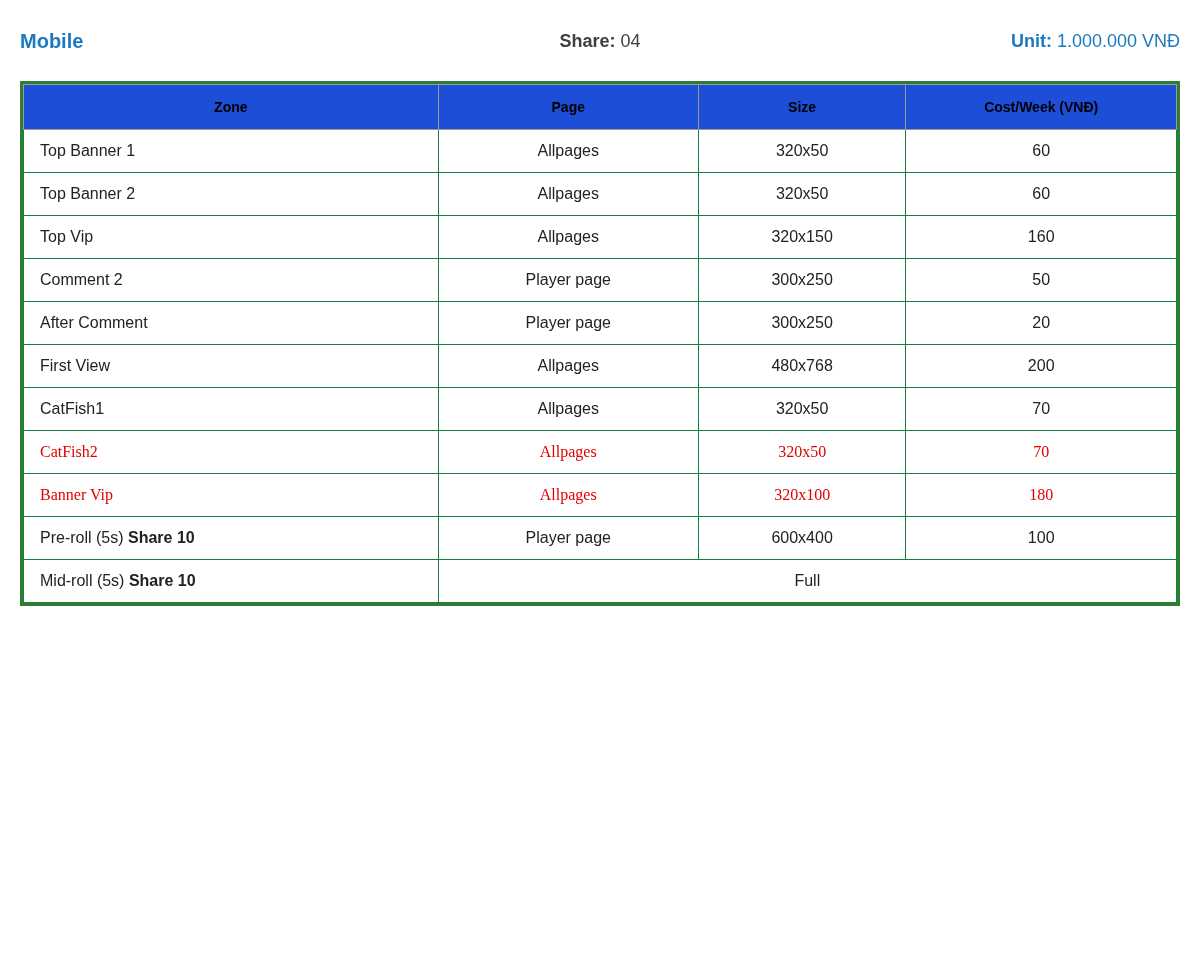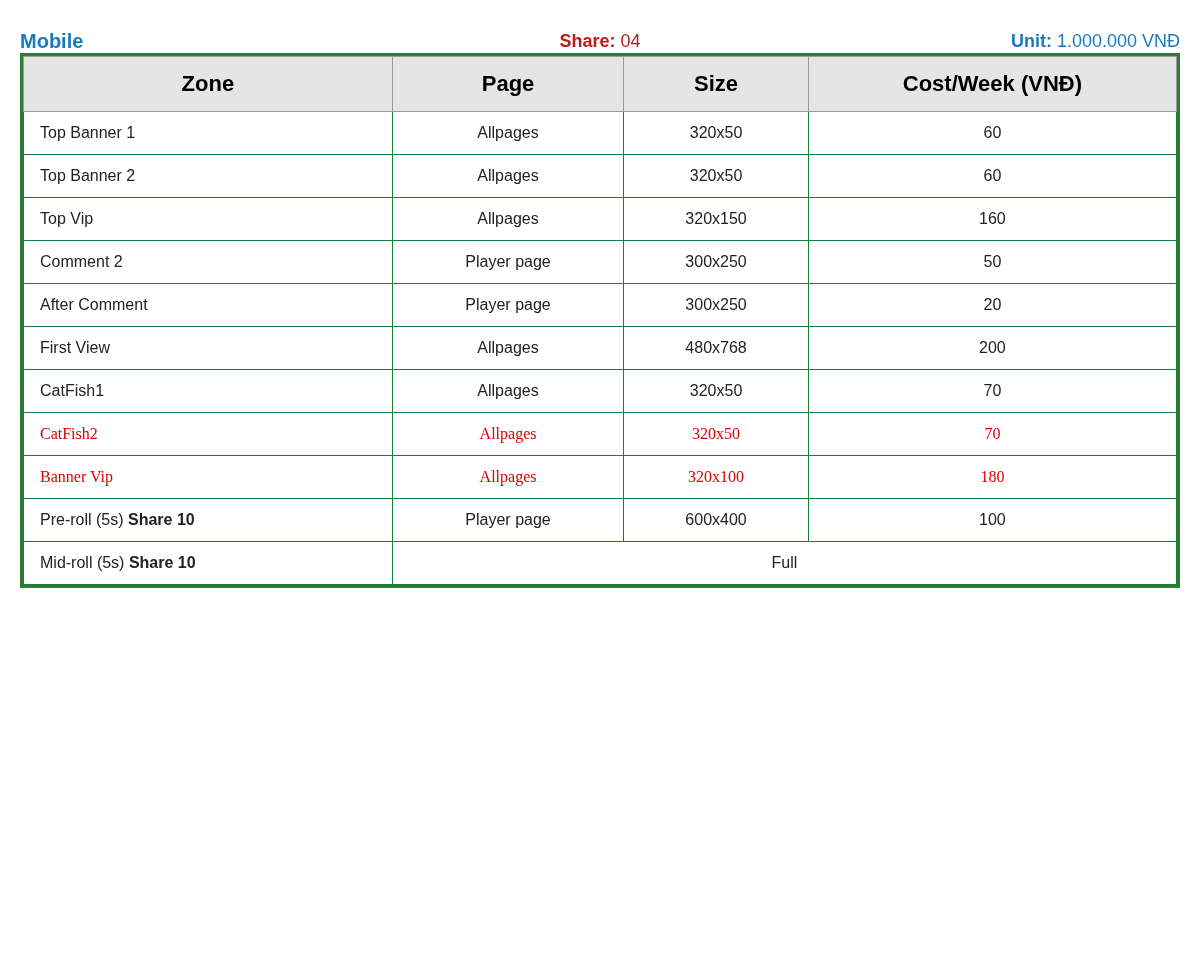--- a/index.html
+++ b/index.html
@@ -5,32 +5,32 @@
     * { box-sizing: border-box; margin: 0; padding: 0; }
     body {
       background: #fff;
       font-family: Arial, sans-serif;
       font-size: 16px;
       padding: 30px 20px;
     }
     .header {
       display: flex;
       align-items: center;
-      margin-bottom: 0;
+      margin-bottom: 28px;
       gap: 8px;
     }
     .header-mobile {
       font-weight: bold;
       color: #1a7abf;
       font-size: 20px;
       flex: 1;
     }
     .header-share {
       font-size: 18px;
-      color: #b91c1c;
+      color: #404040;
       flex: 1;
       text-align: center;
     }
     .header-share span.label {
       font-weight: bold;
     }
     .header-share span.value {
       color: #222;
       font-weight: normal;
     }
@@ -52,24 +52,24 @@
     .table-wrapper {
       border: 3px solid #2e7d32;
     }
 
     table {
       width: 100%;
       border-collapse: collapse;
     }
 
     thead tr th {
-      background: #e5e5e5;
+      background: #1d4ed8;
       color: #000;
       font-weight: bold;
-      font-size: 22px;
+      font-size: 14px;
       padding: 14px 4px;
       text-align: center;
       border: 1px solid #999;
     }
 
     tbody tr td {
       padding: 12px 16px;
       border: 1px solid #15803d;
       font-size: 16px;
       color: #222;

